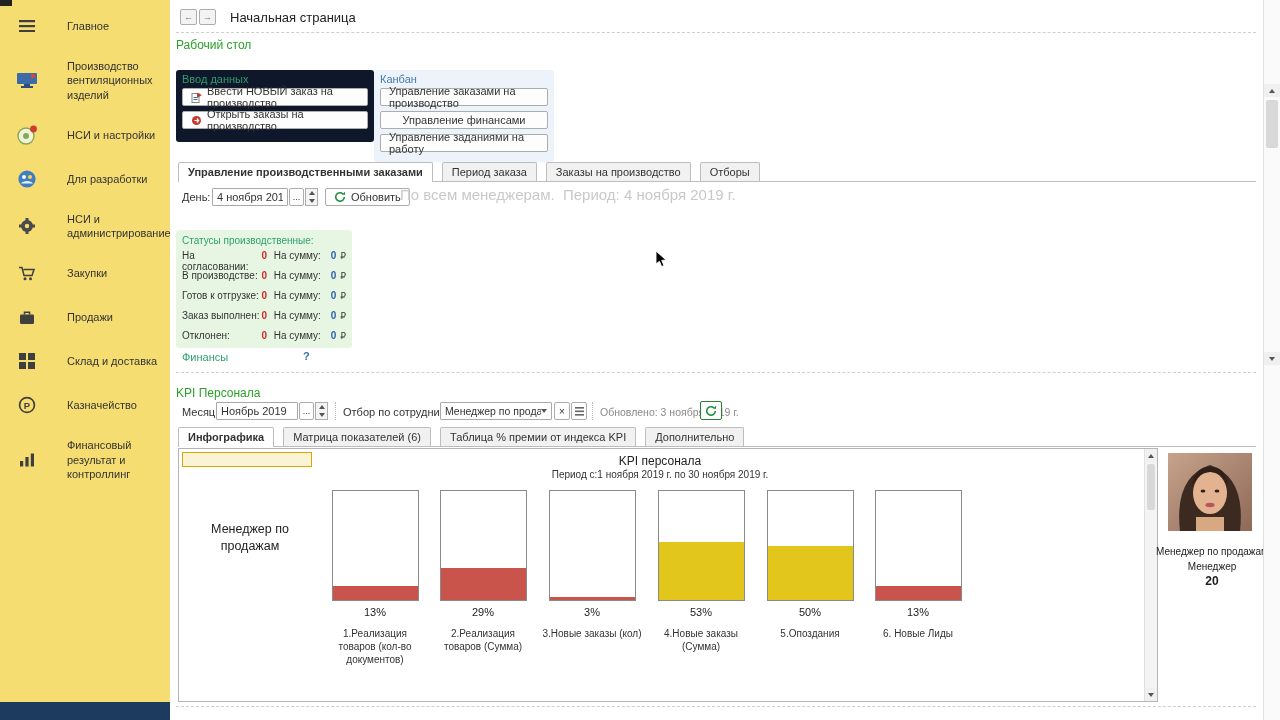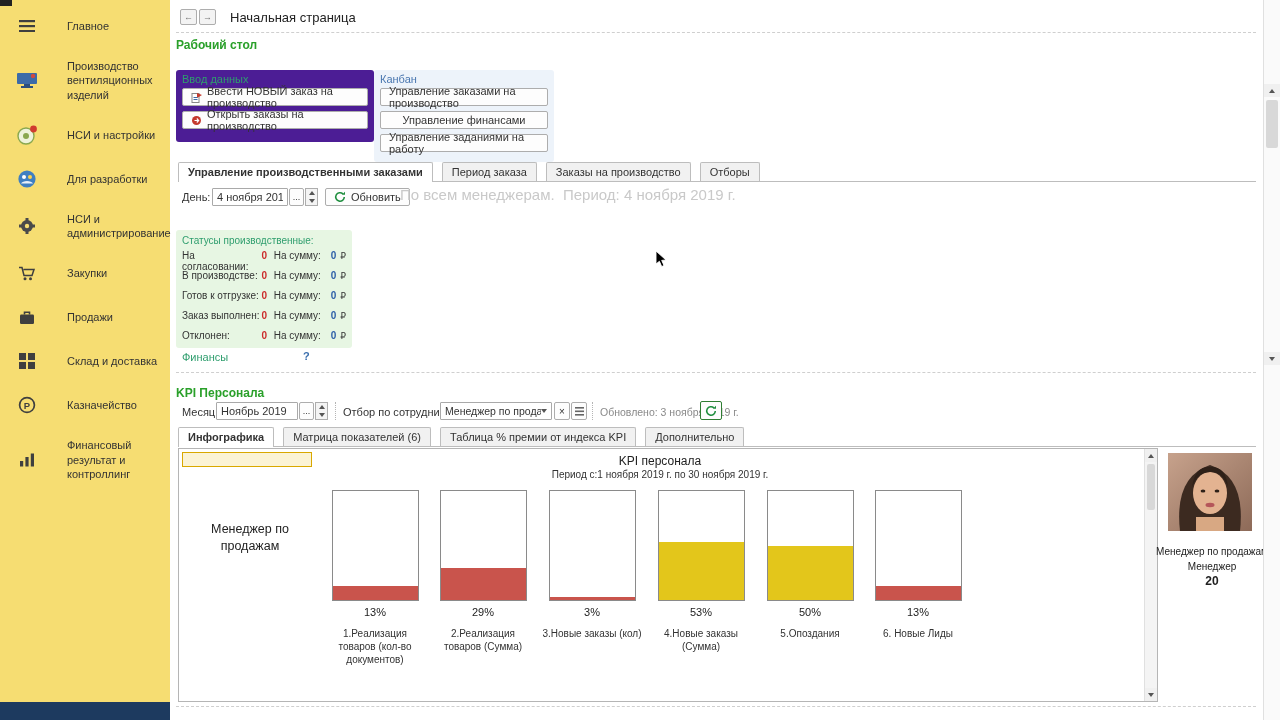--- a/index.html
+++ b/index.html
@@ -21,24 +21,24 @@
   .btn-sm{width:15px;padding:0;font-size:9px}
   .field{border:1px solid #a9a9a9;border-radius:1px;height:18px;font-size:11px;padding:0 4px;color:#333;background:#fff;font-family:inherit}
   .spin{display:inline-flex;flex-direction:column;width:13px;height:18px;border:1px solid #adadad;background:#f4f4f4}
   .spin b{flex:1;display:flex;align-items:center;justify-content:center;cursor:pointer}
   .tri-up{width:0;height:0;border-left:3px solid transparent;border-right:3px solid transparent;border-bottom:4px solid #555}
   .tri-down{width:0;height:0;border-left:3px solid transparent;border-right:3px solid transparent;border-top:4px solid #555}
   .vsep{border-left:1px dotted #b5b5b5;height:18px}
   .dashed{border-top:1px dashed #cfcfcf}
 
   
-  .h-green{color:#2AA02A;font-weight:bold;font-size:12px}
+  .h-green{color:#2AA02A;font-weight:normal;font-size:12px}
   .group{border-radius:3px;padding:3px 6px}
   .group .gtitle{font-size:11px;margin-bottom:3px}
-  .group-input{background:#4c1d95}
+  .group-input{background:#0f172a}
   .group-input .gtitle{color:#2f9e6e}
   .group-kanban{background:#EDF3FA}
   .group-kanban .gtitle{color:#4a77b0}
   .group .btn{display:flex;width:100%;margin-bottom:5px}
 
   
   .tabs{position:absolute;display:flex;gap:9px;border-bottom:1px solid #bdbdbd;align-items:flex-start}
   .tab{padding:3px 9px 3px;background:#f1f1f1;border:1px solid #bdbdbd;border-bottom:none;
        border-radius:2px 2px 0 0;font-size:11px;color:#333;cursor:pointer;white-space:nowrap}
   .tab.active{background:#fff;font-weight:bold;margin-bottom:-1px;padding-bottom:4px}

